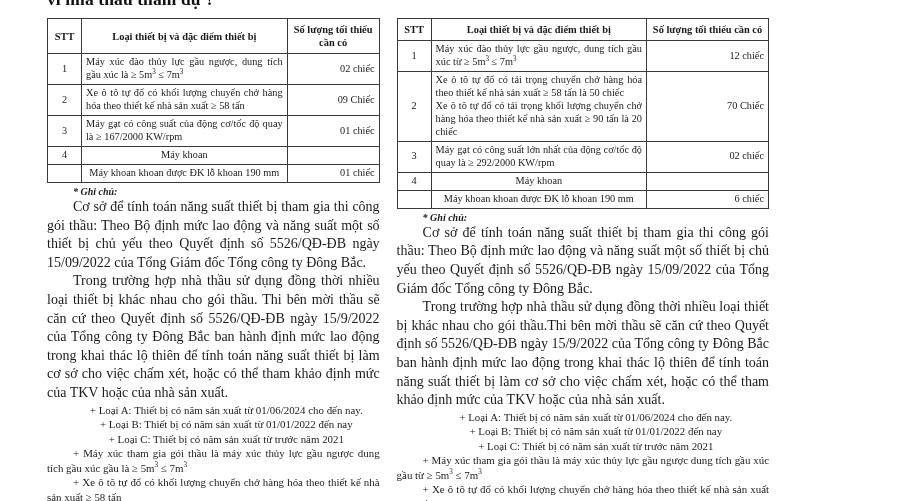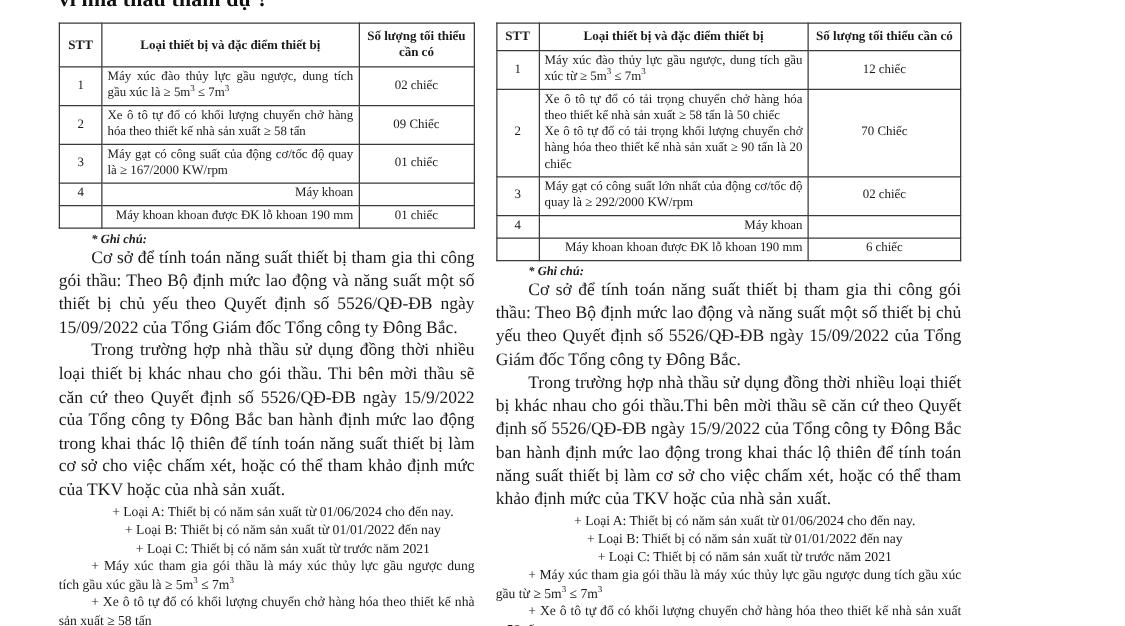--- a/index.html
+++ b/index.html
@@ -64,22 +64,22 @@
     color: #1a1a1a;
   }
   table.eq th {
     text-align: center;
     font-weight: bold;
     font-size: 10.4px;
     padding: 4px 3px;
   }
   td.c-stt { text-align: center; width: 34px; font-size: 10.4px; }
   td.c-desc { text-align: justify; text-justify: inter-word; padding-left: 5px; padding-right: 5px; }
-  td.c-desc.nojust { text-align: right; }
-  td.c-qty { text-align: center; }
+  td.c-desc.nojust { text-align: center; }
+  td.c-qty { text-align: right; }
   th.h-stt { width: 34px; }
 
   .col-left  th.h-qty, .col-left  td.c-qty  { width: 92px; }
   .col-right th.h-qty, .col-right td.c-qty  { width: 122px; }
 
   .sup { font-size: 7.2px; vertical-align: super; line-height: 0; }
 
   
   .notes { margin-top: 3px; }
   .note-title {

